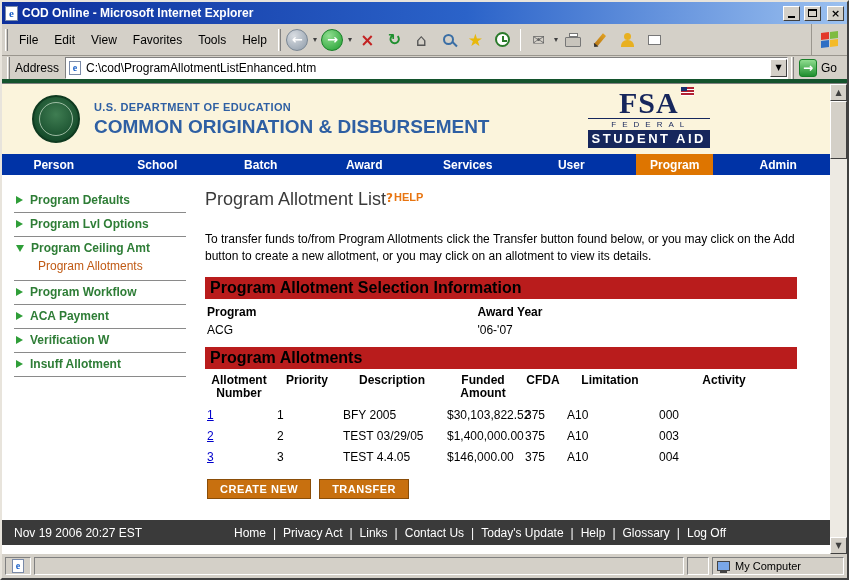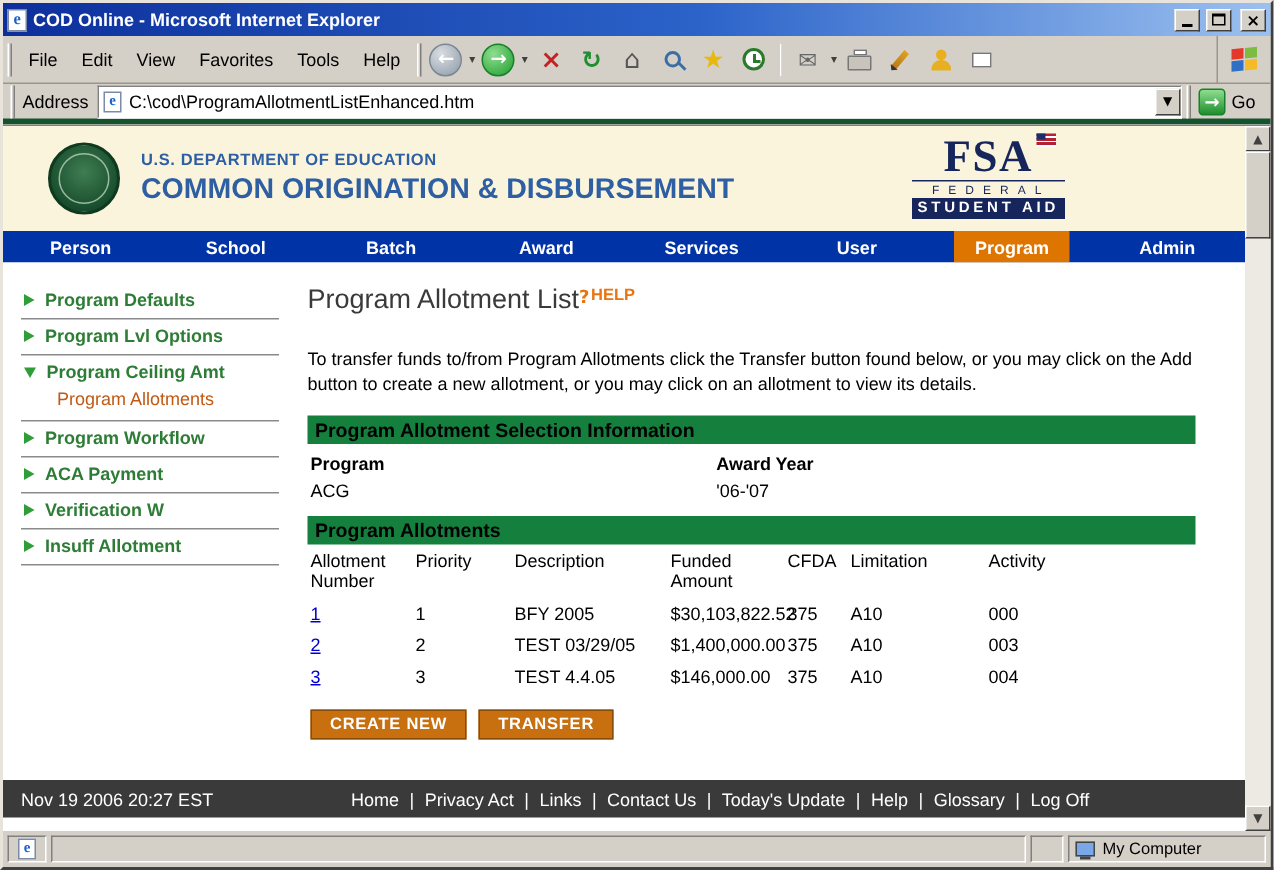--- a/index.html
+++ b/index.html
@@ -97,21 +97,21 @@
   .dept-line1 { font-size:11px; font-weight:bold; color:#2E5FA3; letter-spacing:.4px; }
   .dept-line2 { font-size:19px; font-weight:bold; color:#2E5FA3; margin-top:3px; }
   .fsa { margin-left:auto; text-align:center; padding-right:90px; }
   .fsa-top { font-family:"Liberation Serif",serif; font-size:30px; font-weight:bold; color:#16265C;
              line-height:26px; letter-spacing:1px; position:relative; display:inline-block; }
   .fsa-flag { position:absolute; top:-3px; right:-15px; width:13px; height:9px;
               background:repeating-linear-gradient(#b22234 0 2px,#fff 2px 3px); }
   .fsa-flag-union { position:absolute; left:0; top:0; width:6px; height:4px; background:#1a2e6e; }
   .fsa-federal { font-size:8px; letter-spacing:6px; color:#16265C; border-top:1px solid #16265C;
                  padding:1px 0 1px 4px; margin-top:1px; }
-  .fsa-band { background:#16265C; color:#fff; font-size:10px; letter-spacing:2.5px; padding:1px 4px 2px; font-weight:bold; }
+  .fsa-band { background:#16265C; color:#fff; font-size:13px; letter-spacing:2.5px; padding:1px 4px 2px; font-weight:bold; }
 
   
   .nav { height:21px; background:#0033A6; display:flex; flex:0 0 auto; }
   .nav-item { flex:1; display:flex; align-items:stretch; justify-content:center; }
   .nav-label { color:#fff; font-weight:bold; font-size:12px; display:flex; align-items:center; padding:0 14px; }
   .nav-item.active .nav-label { background:#DE7500; }
 
   
   .pagebody { display:flex; background:#fff; min-height:331px; }
   .sidebar { width:192px; padding:14px 0 0 12px; flex:0 0 auto; }
@@ -125,26 +125,26 @@
   .side-children { padding:3px 0 1px 22px; display:flex; flex-direction:column; }
   .side-child { color:#C05A14; font-size:12px; padding:1px 0; text-decoration:none; cursor:pointer; }
 
   .main { flex:1; padding:14px 33px 0 11px; }
   .main-head { display:flex; justify-content:flex-start; align-items:flex-start; }
   .page-title { font-size:18px; font-weight:normal; color:#3A3A3A; }
   .help { color:#E87511; font-weight:bold; font-size:11px; display:flex; align-items:flex-start; gap:1px;
           text-decoration:none; cursor:pointer; margin-top:2px; }
   .help-q { font-size:12px; }
   .intro { font-size:12px; color:#000; margin:21px 0 12px; line-height:1.4; max-width:600px; }
-  .secbar { background:#15803d; font-weight:bold; font-size:13px; padding:2px 5px; color:#000; }
+  .secbar { background:#b91c1c; font-weight:bold; font-size:16px; padding:2px 5px; color:#000; }
   .sel-grid { display:grid; grid-template-columns:46% 54%; padding:0 2px; }
   .sel-label { font-weight:bold; font-size:12px; padding:6px 0 3px; }
   .sel-value { font-size:12px; padding:1px 0 10px; }
   .alloc-table { display:grid; grid-template-columns:70px 66px 104px 78px 42px 92px 1fr; padding:0 2px; }
-  .th { font-weight:normal; font-size:12px; padding:5px 6px 4px 0; line-height:1.15; }
+  .th { font-weight:bold; font-size:12px; padding:5px 6px 4px 0; line-height:1.15;text-align:center; }
   .td { font-size:12px; padding:3px 6px 4px 0; }
   .cell-link { color:#0000CC; text-decoration:underline; cursor:pointer; }
   .btnrow { margin-top:11px; display:flex; gap:8px; padding-left:2px; }
   .obtn { background:#C8700F; color:#fff; font-weight:bold; font-size:11px; letter-spacing:.5px;
           border:1px solid #8a4d08; padding:3px 12px; cursor:pointer; font-family:"Liberation Sans",sans-serif; }
 
   
   .pagefooter { height:25px; background:#3A3A3A; display:flex; align-items:center; color:#fff;
                 font-size:12px; padding:0 12px; flex:0 0 auto; margin-top:14px; }
   .foot-links { margin:0 auto; display:flex; align-items:center; gap:7px; }

